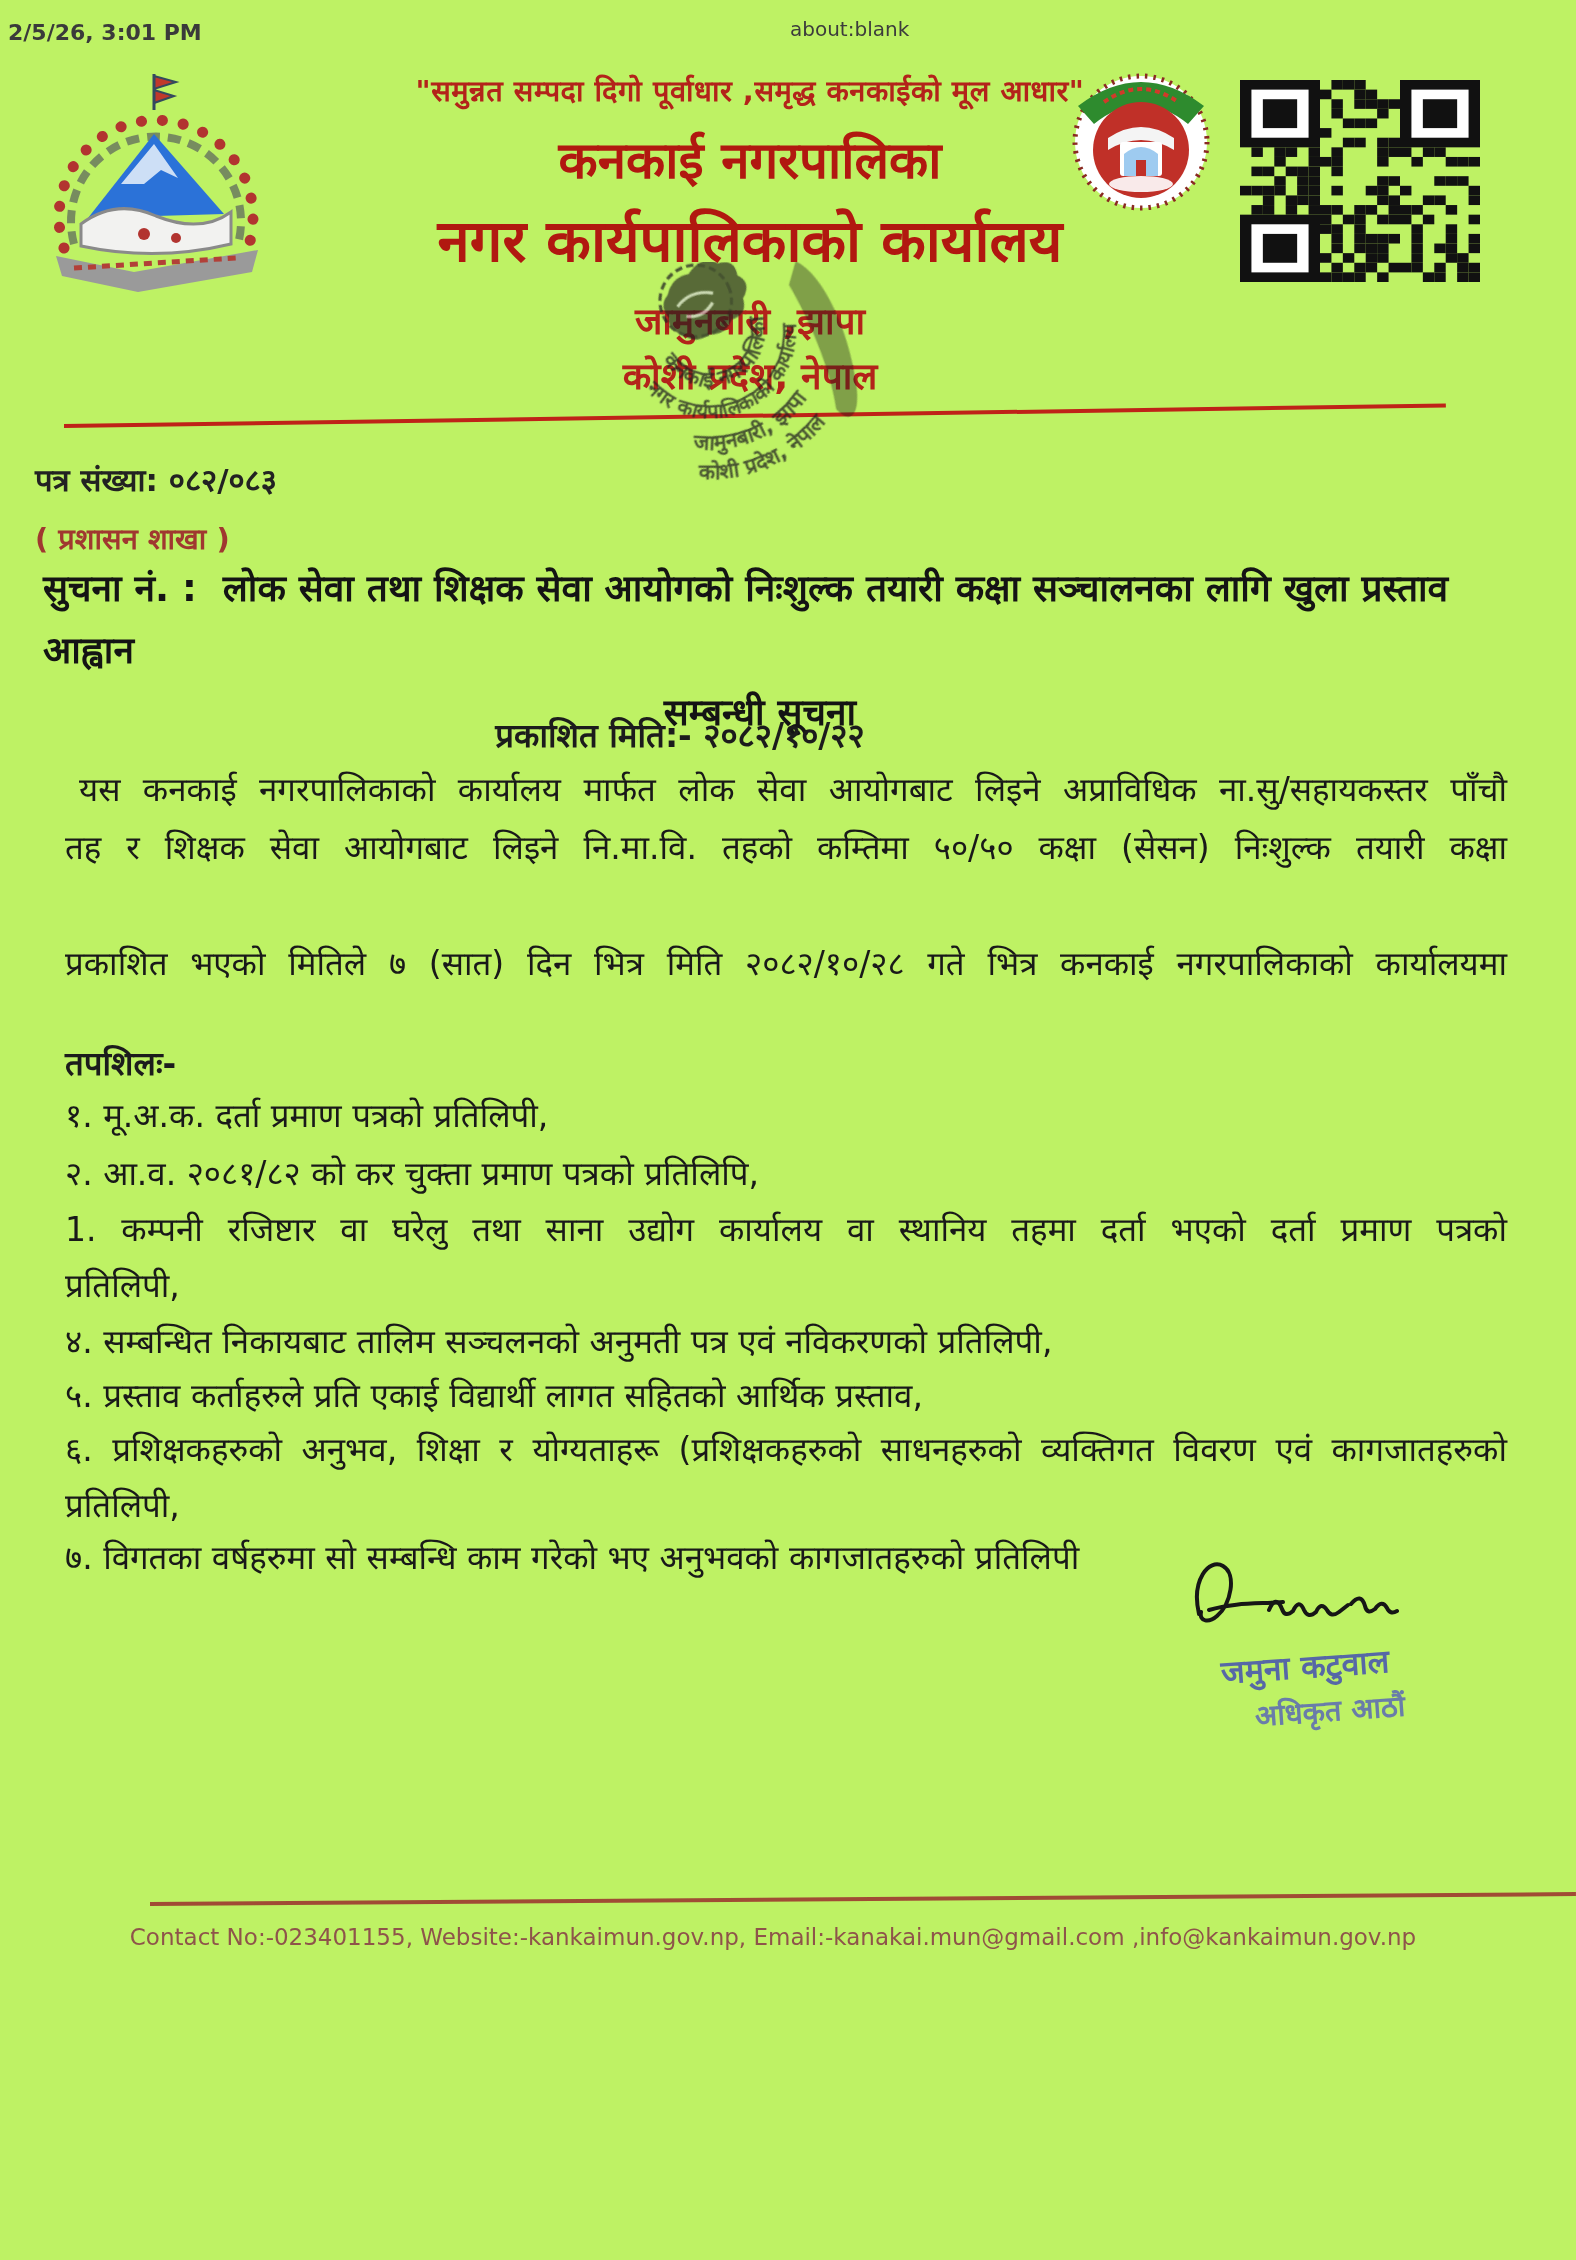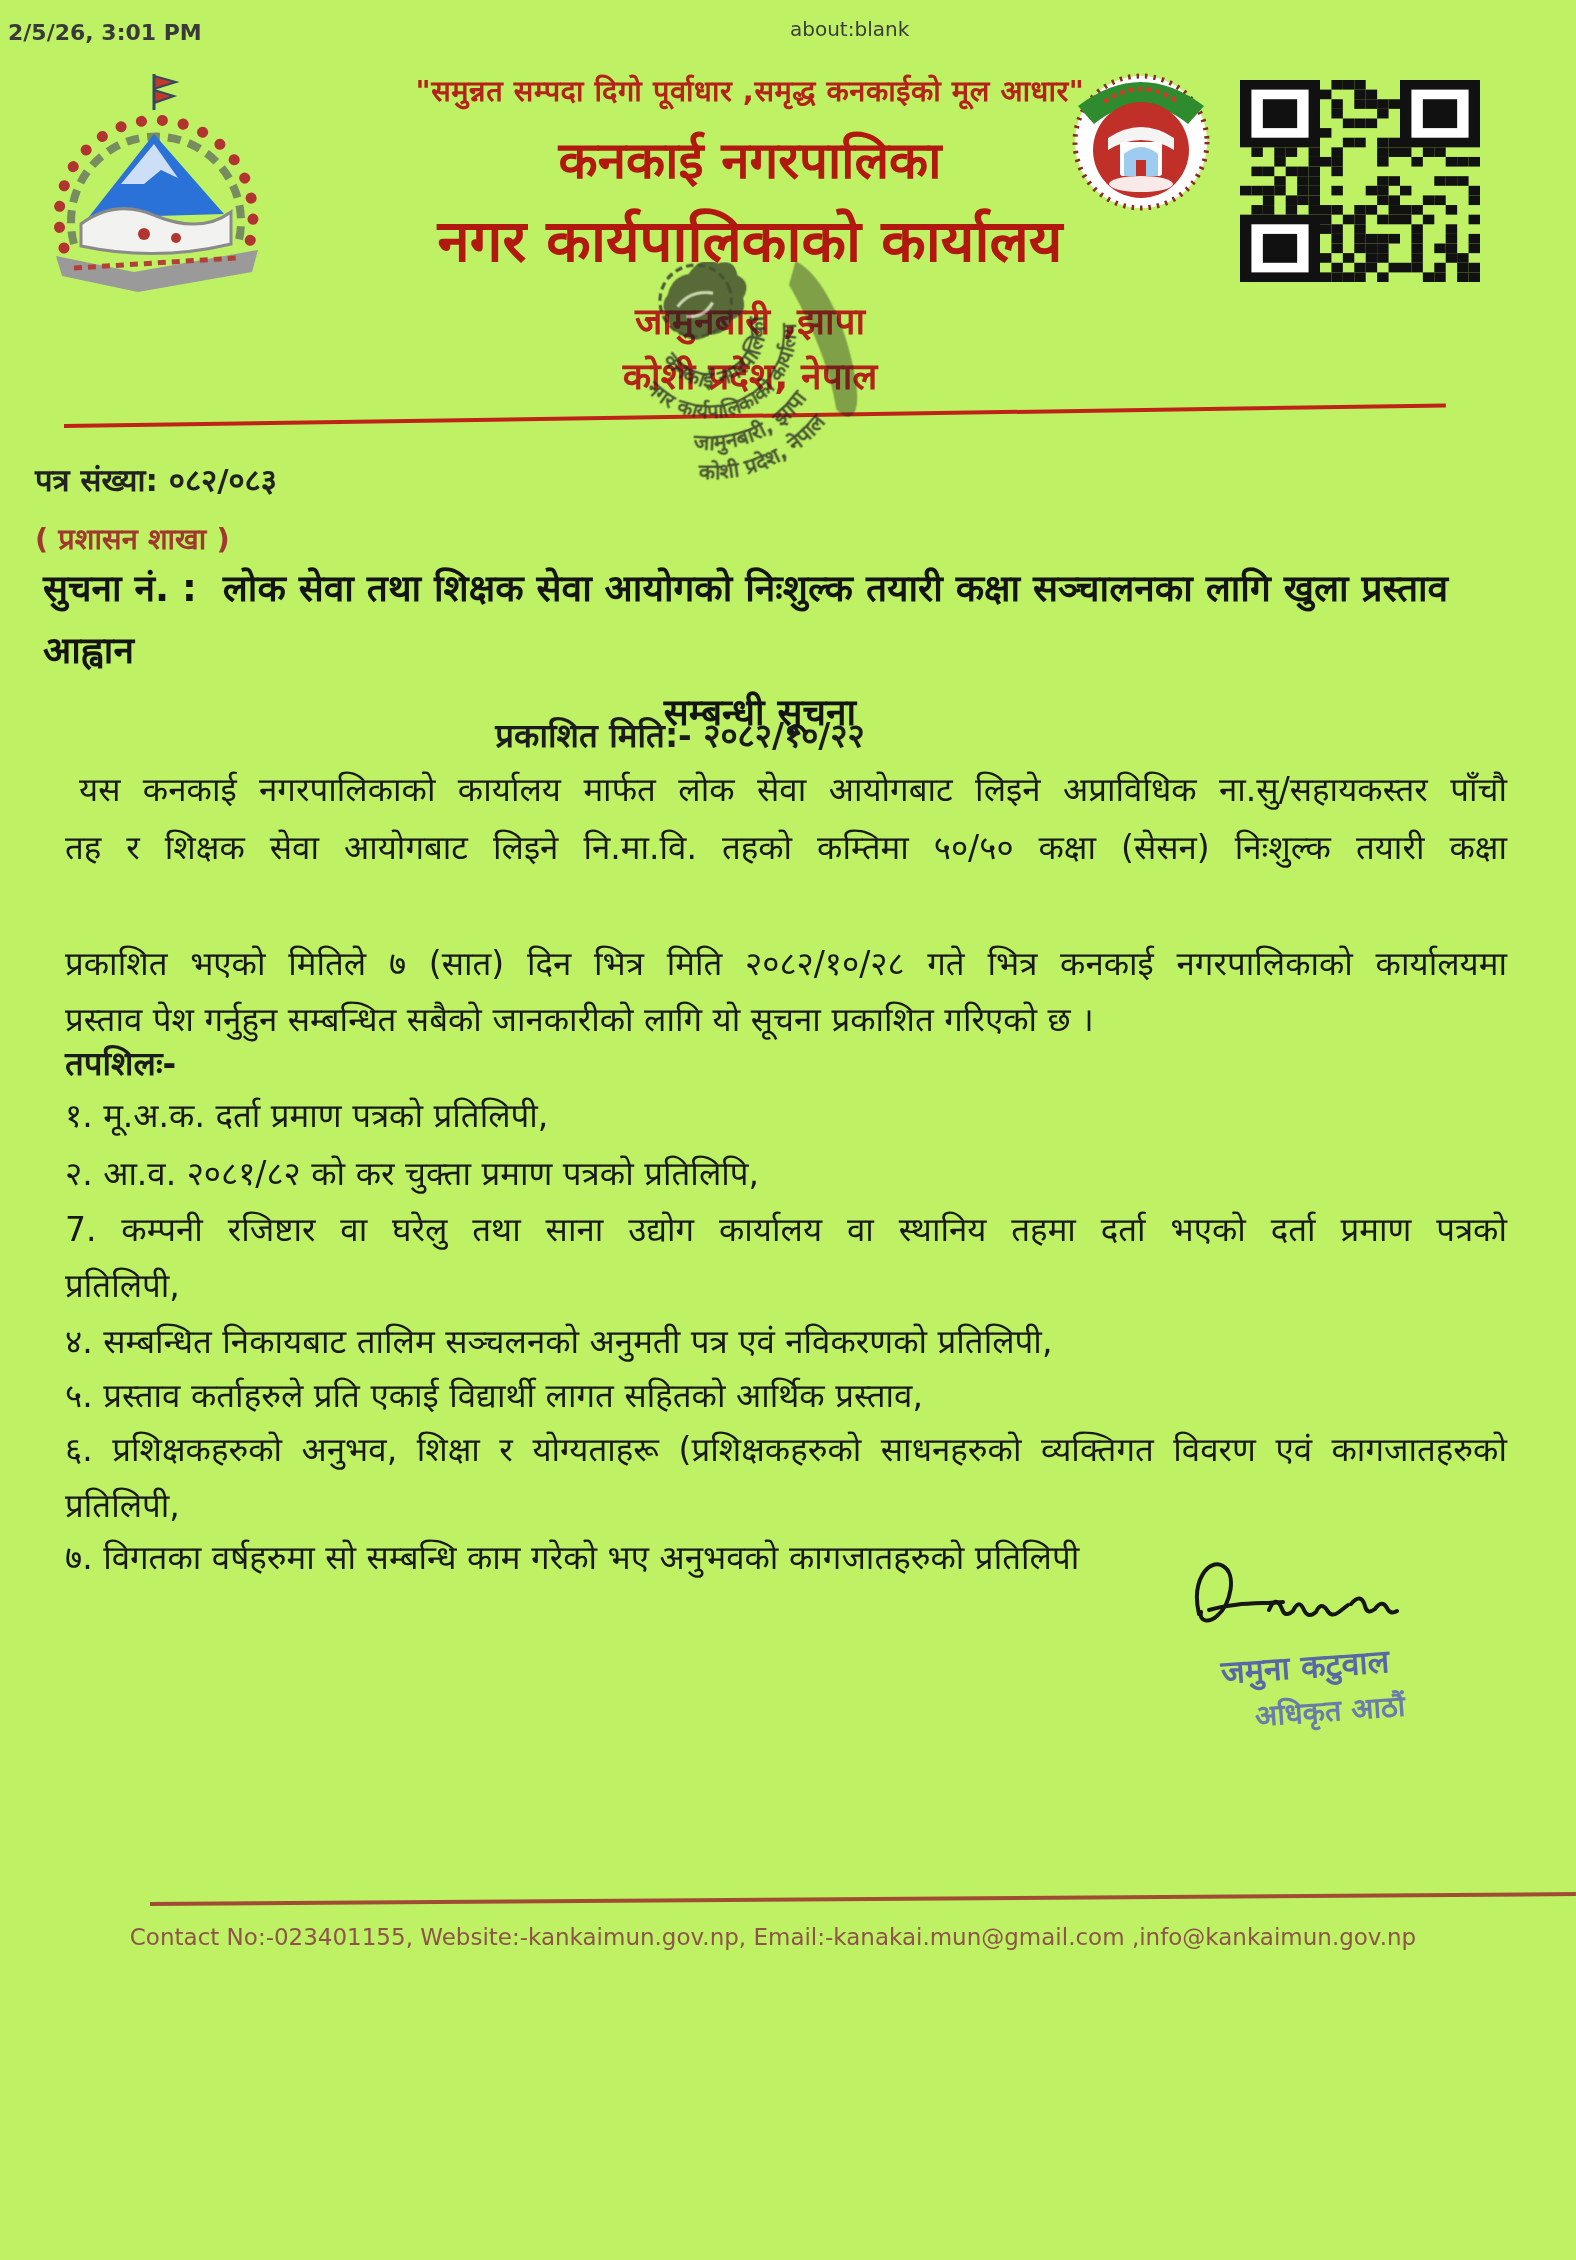--- a/index.html
+++ b/index.html
@@ -286,27 +286,26 @@
       <span class="lbl">सुचना नं. :</span><span>लोक सेवा तथा शिक्षक सेवा आयोगको निःशुल्क तयारी कक्षा सञ्चालनका लागि खुला प्रस्ताव आह्वान</span>
     </div>
     <div class="l2">सम्बन्धी सूचना</div>
   </div>
 
   <div class="abs pubdate">प्रकाशित मिति:- २०८२/१०/२२</div>
 
   <div class="abs bodytxt bl1 jline">यस कनकाई नगरपालिकाको कार्यालय मार्फत लोक सेवा आयोगबाट लिइने अप्राविधिक ना.सु/सहायकस्तर पाँचौ</div>
   <div class="abs bodytxt bl2 jline">तह र शिक्षक सेवा आयोगबाट लिइने नि.मा.वि. तहको कम्तिमा ५०/५० कक्षा (सेसन) निःशुल्क तयारी कक्षा</div>
   <div class="abs bodytxt bl4 jline">प्रकाशित भएको मितिले ७ (सात) दिन भित्र मिति २०८२/१०/२८ गते भित्र कनकाई नगरपालिकाको कार्यालयमा</div>
-  <div class="abs bodytxt bl5">प्रस्ताव पेश गर्नुहुन सम्बन्धित सबैको जानकारीको लागि यो सूचना प्रकाशित गरिएको छ ।</div>
 
   <div class="abs tapasil">तपशिलः-</div>
 
   <div class="abs it i1">१. मू.अ.क. दर्ता प्रमाण पत्रको प्रतिलिपी,</div>
   <div class="abs it i2">२. आ.व. २०८१/८२ को कर चुक्ता प्रमाण पत्रको प्रतिलिपि,</div>
-  <div class="abs it i3a jline">7. कम्पनी रजिष्टार वा घरेलु तथा साना उद्योग कार्यालय वा स्थानिय तहमा दर्ता भएको दर्ता प्रमाण पत्रको</div>
+  <div class="abs it i3a jline">1. कम्पनी रजिष्टार वा घरेलु तथा साना उद्योग कार्यालय वा स्थानिय तहमा दर्ता भएको दर्ता प्रमाण पत्रको</div>
   <div class="abs it i3b">प्रतिलिपी,</div>
   <div class="abs it i4">४. सम्बन्धित निकायबाट तालिम सञ्चलनको अनुमती पत्र एवं नविकरणको प्रतिलिपी,</div>
   <div class="abs it i5">५. प्रस्ताव कर्ताहरुले प्रति एकाई विद्यार्थी लागत सहितको आर्थिक प्रस्ताव,</div>
   <div class="abs it i6a jline">६. प्रशिक्षकहरुको अनुभव, शिक्षा र योग्यताहरू (प्रशिक्षकहरुको साधनहरुको व्यक्तिगत विवरण एवं कागजातहरुको</div>
   <div class="abs it i6b">प्रतिलिपी,</div>
   <div class="abs it i7">७. विगतका वर्षहरुमा सो सम्बन्धि काम गरेको भए अनुभवको कागजातहरुको प्रतिलिपी</div>
 
   <div class="abs sig-svg">
     <svg viewBox="0 0 270 95" width="270" height="95">
       <path d="M34,62 C26,28 44,6 58,14 C72,22 66,52 52,64 C44,71 34,70 36,60 M44,58 C70,50 96,52 118,50" fill="none" stroke="#161616" stroke-width="4" stroke-linecap="round"></path>

